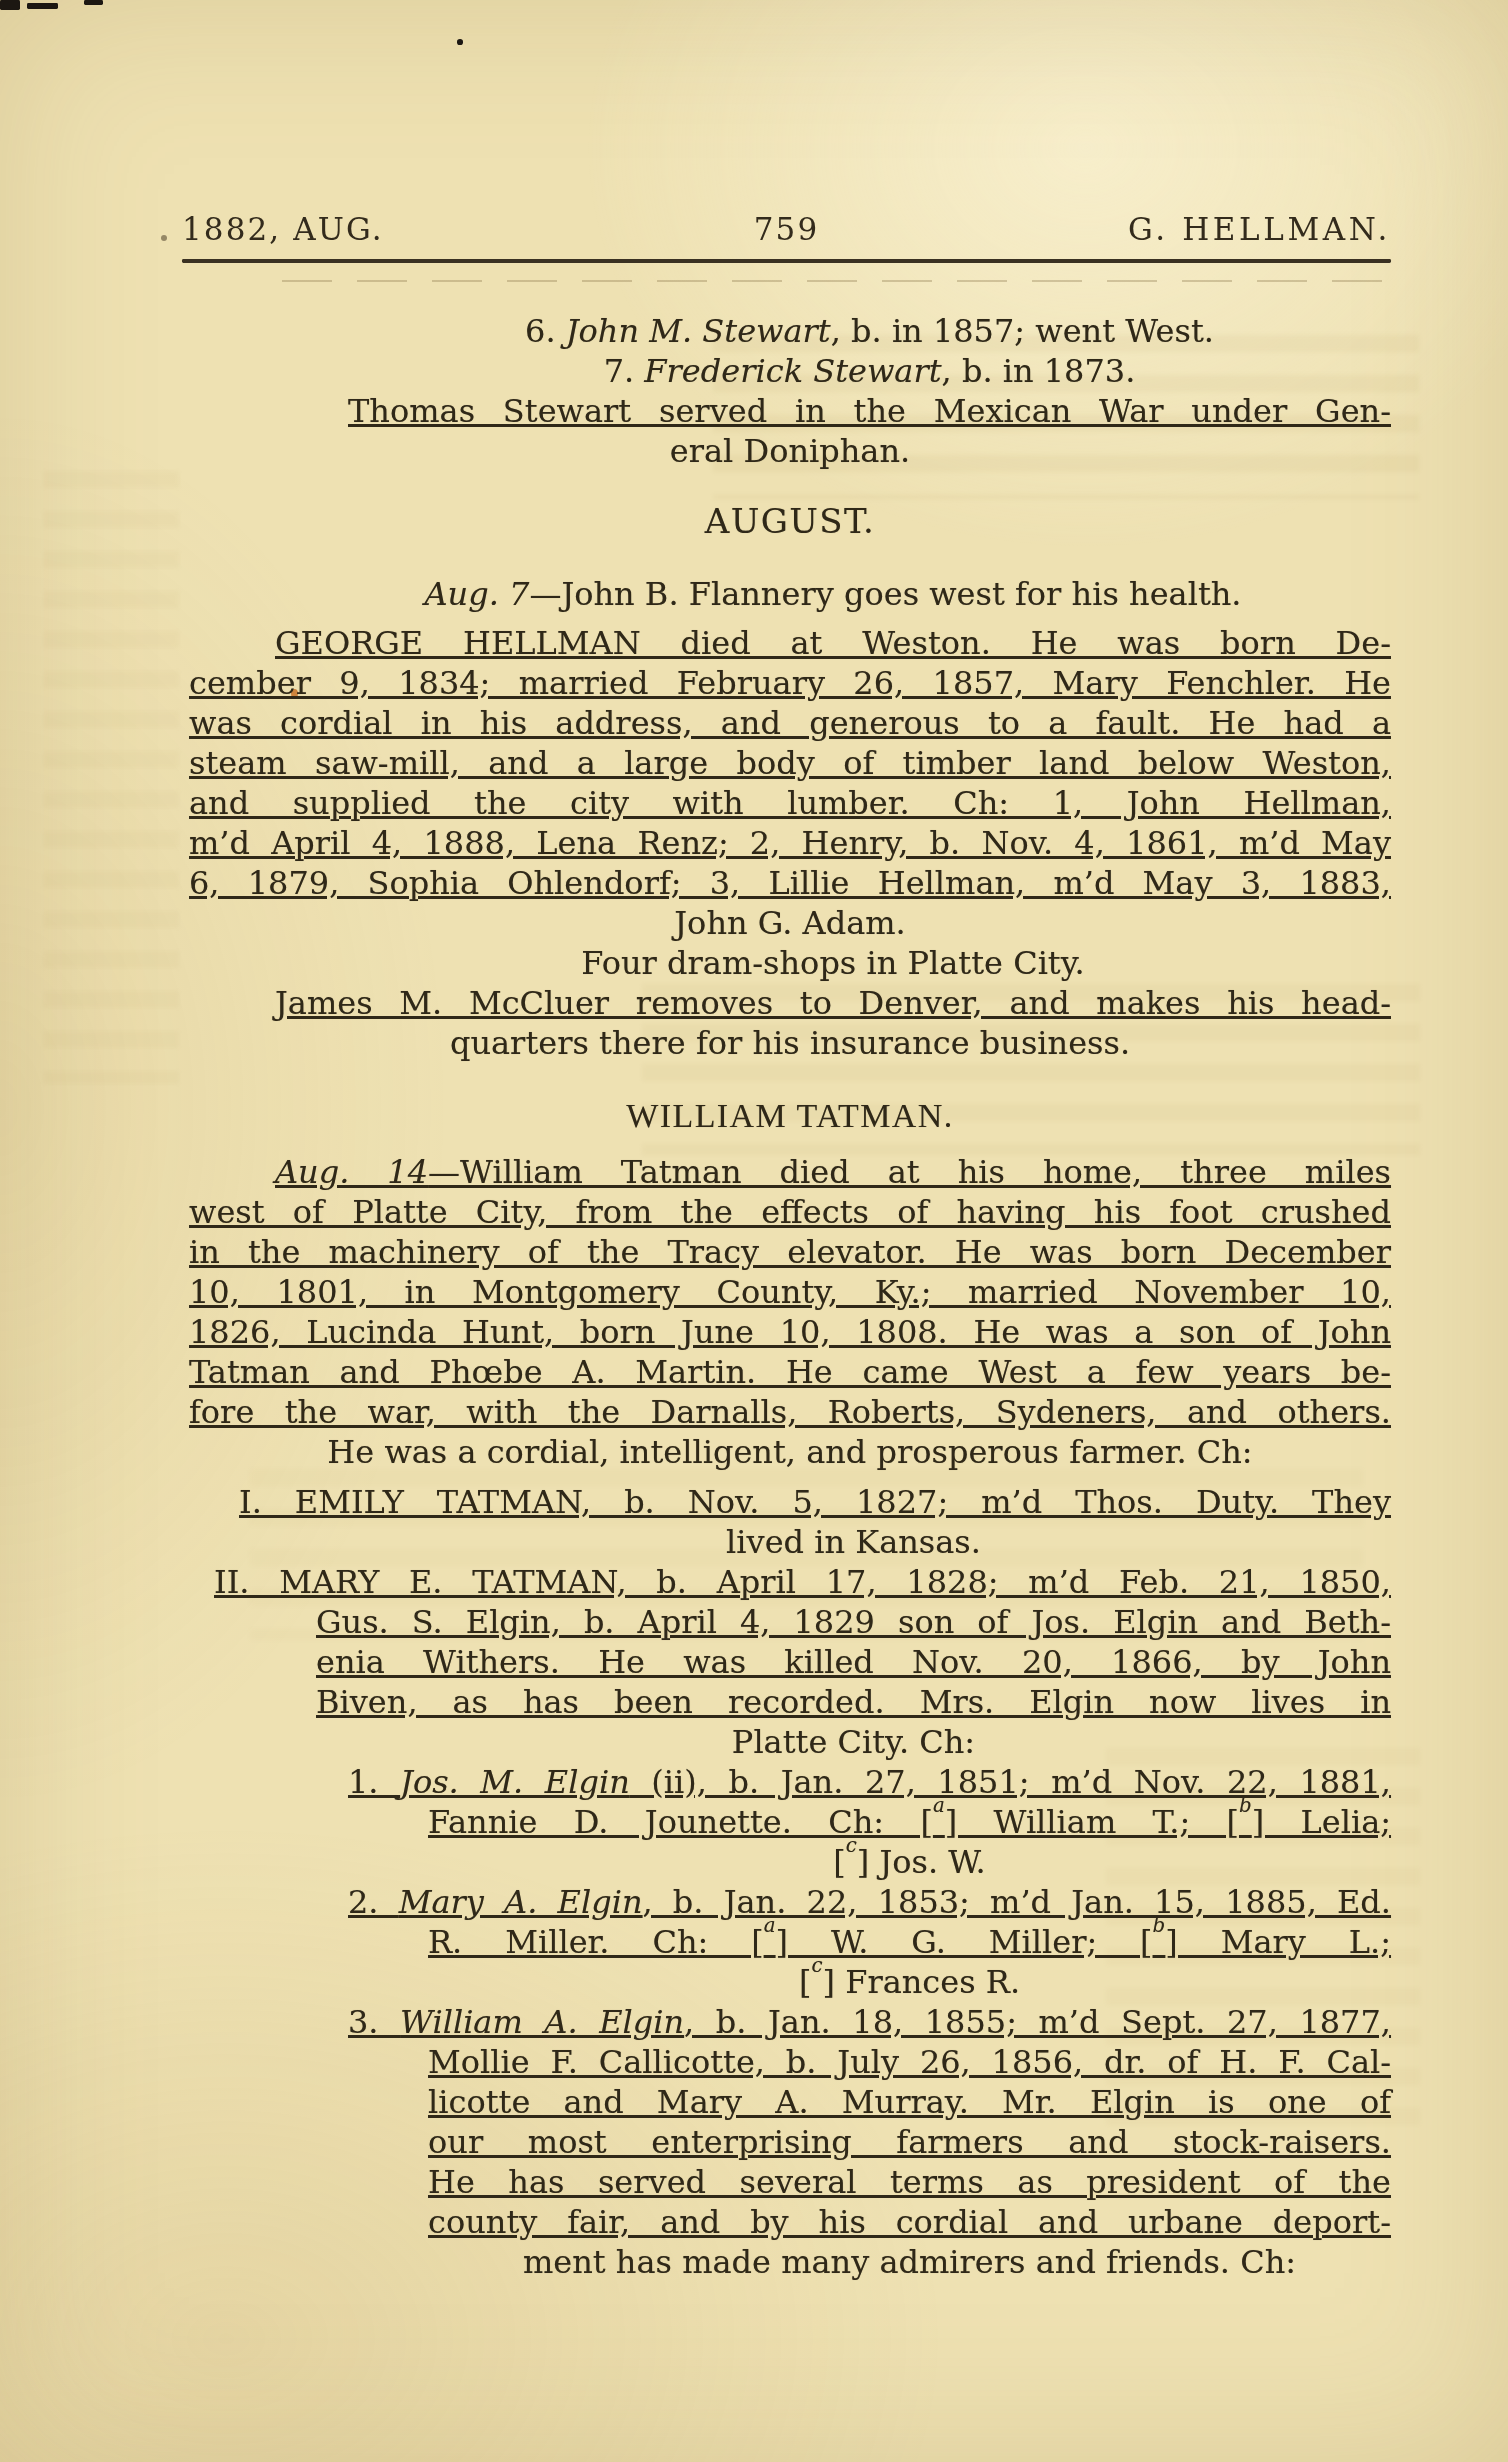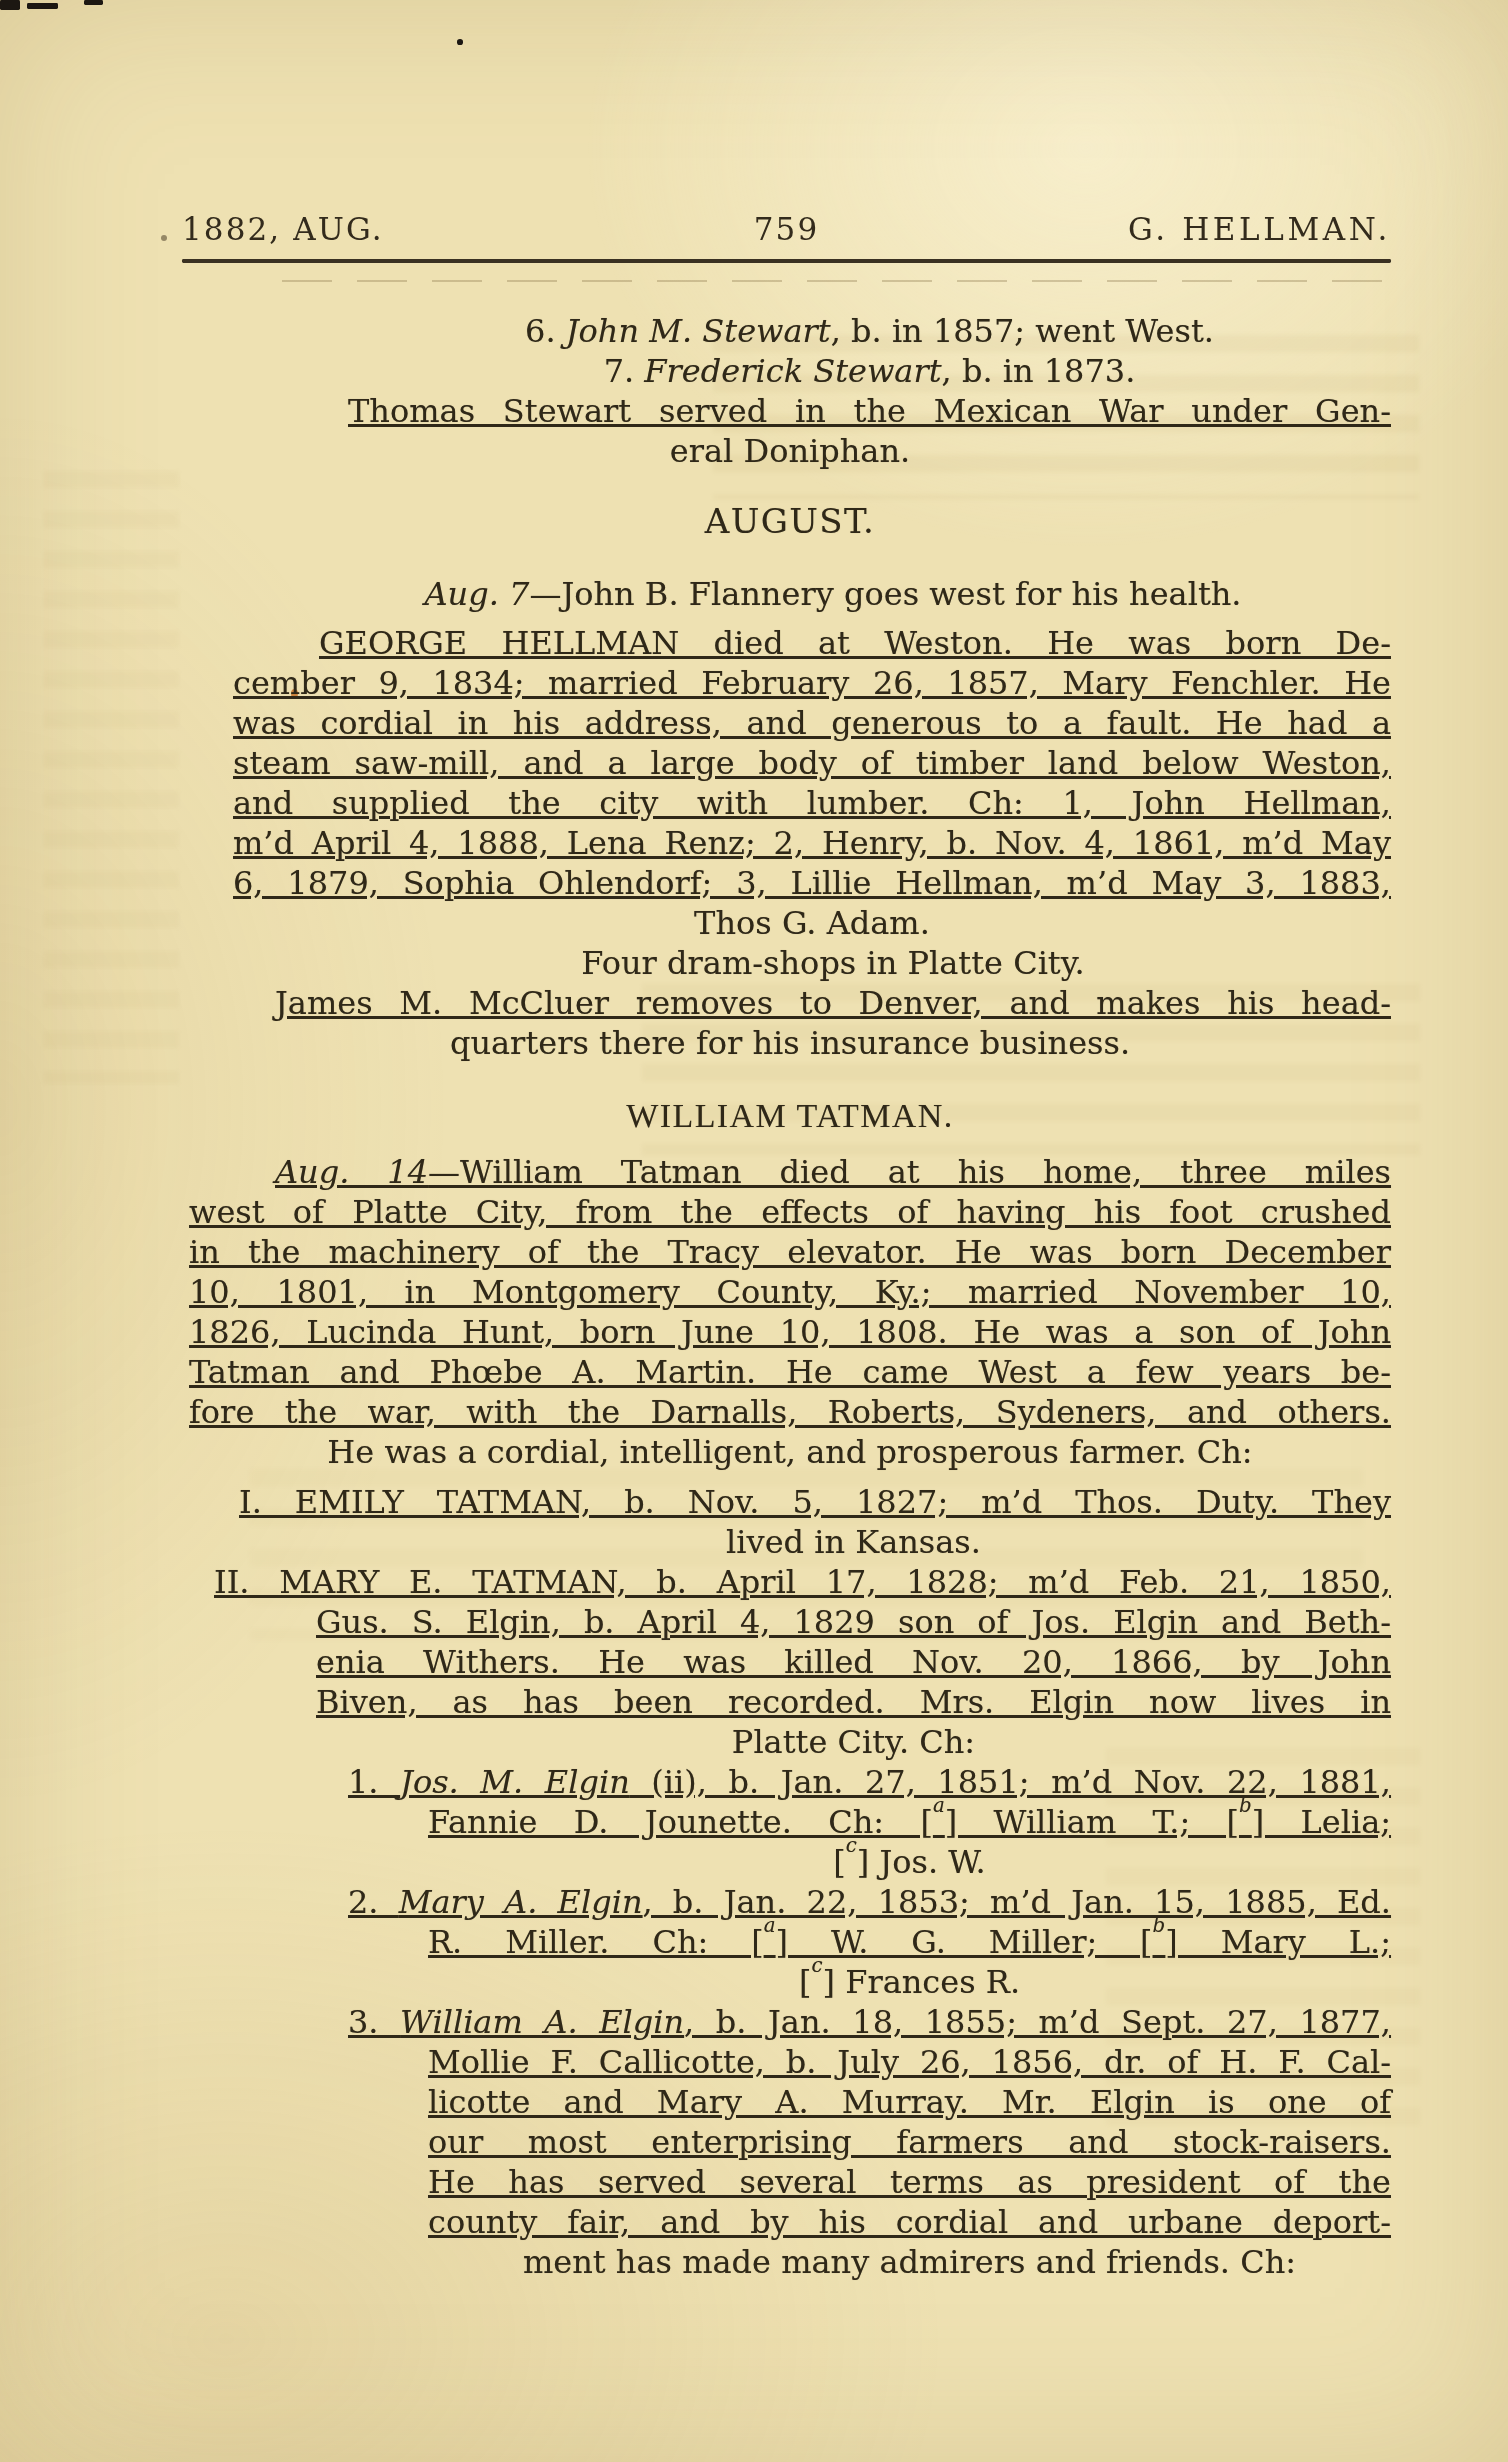--- a/index.html
+++ b/index.html
@@ -87,29 +87,29 @@
       <div class="line ind-l1">7. <i>Frederick Stewart</i>, b. in 1873.</div>
       <div class="line ind-l1 j">Thomas Stewart served in the Mexican War under Gen-</div>
       <div class="line ind-fl">eral Doniphan.</div>
     </div>
     <div style="margin-top: 30px;">
       <div class="heading">AUGUST.</div>
     </div>
     <div style="margin-top: 33px;">
       <div class="line ind-pa"><i>Aug. 7</i>—John B. Flannery goes west for his health.</div>
     </div>
-    <div style="margin-top: 8.6px; margin-left: 44px;">
+    <div style="margin-top: 8.6px;">
       <div class="line ind-pa j">GEORGE HELLMAN died at Weston.  He was born De-</div>
       <div class="line ind-fl j">cember 9, 1834; married February 26, 1857, Mary Fenchler.  He</div>
       <div class="line ind-fl j">was cordial in his address, and generous to a fault.  He had a</div>
       <div class="line ind-fl j">steam saw-mill, and a large body of timber land below Weston,</div>
       <div class="line ind-fl j">and supplied the city with lumber.  Ch:  1, John Hellman,</div>
       <div class="line ind-fl j">m’d April 4, 1888, Lena Renz; 2, Henry, b. Nov. 4, 1861, m’d May</div>
       <div class="line ind-fl j">6, 1879, Sophia Ohlendorf; 3, Lillie Hellman, m’d May 3, 1883,</div>
-      <div class="line ind-fl">Thos G. Adam.</div>
+      <div class="line ind-fl">John G. Adam.</div>
     </div>
     <div>
       <div class="line ind-pa">Four dram-shops in Platte City.</div>
     </div>
     <div>
       <div class="line ind-pa j">James M. McCluer removes to Denver, and makes his head-</div>
       <div class="line ind-fl">quarters there for his insurance business.</div>
     </div>
     <div style="margin-top: 33px; font-family: Liberation Serif, serif;">
       <div class="heading">WILLIAM TATMAN.</div>

